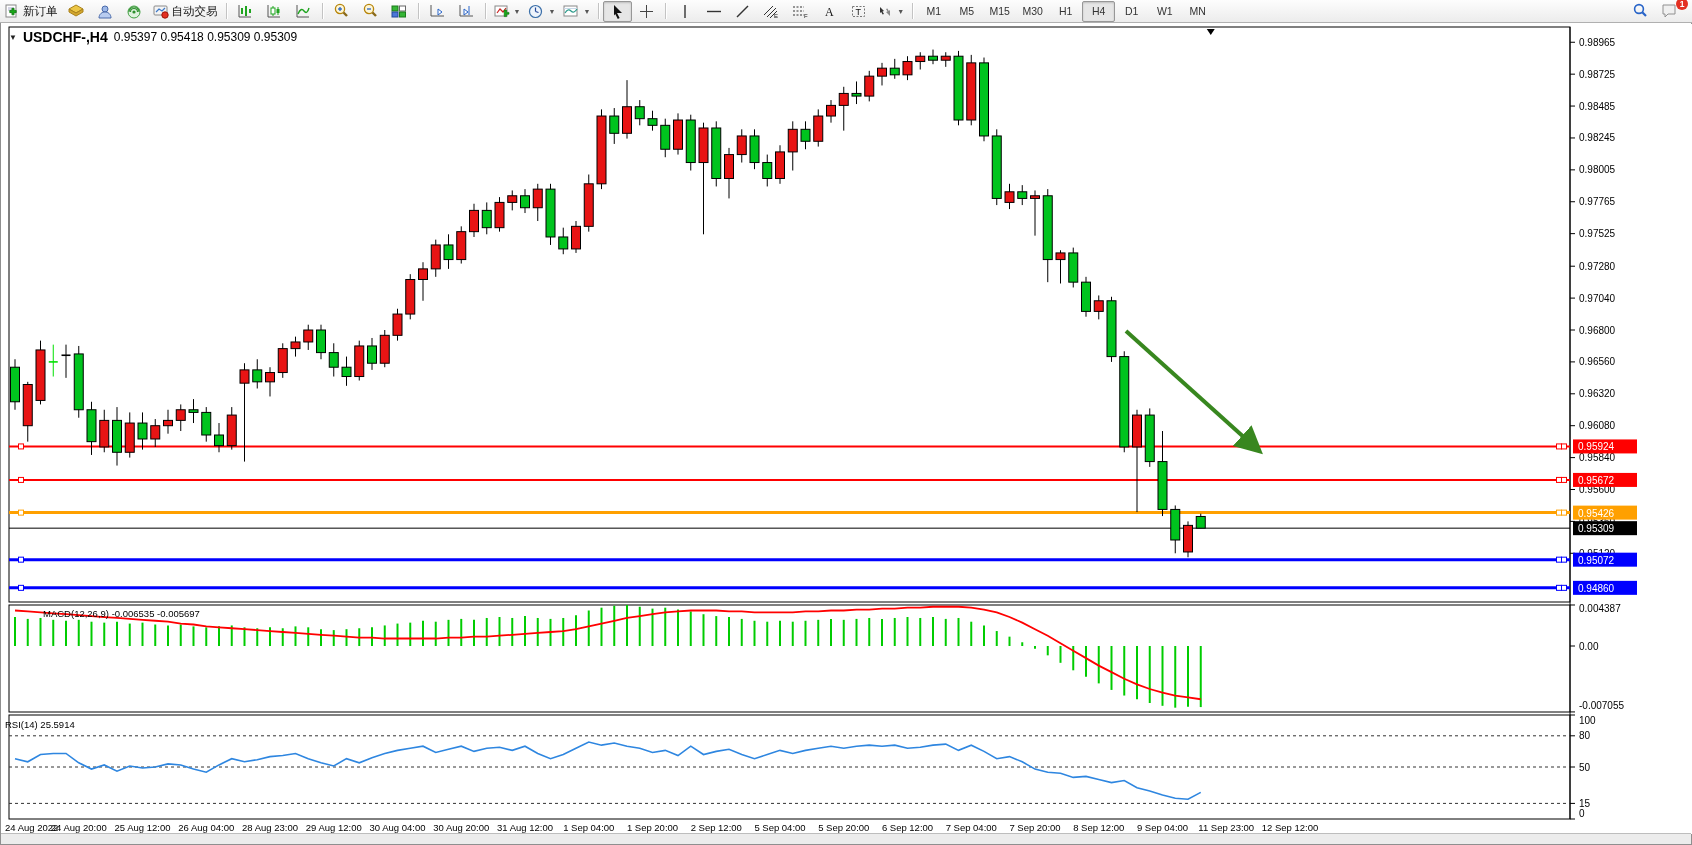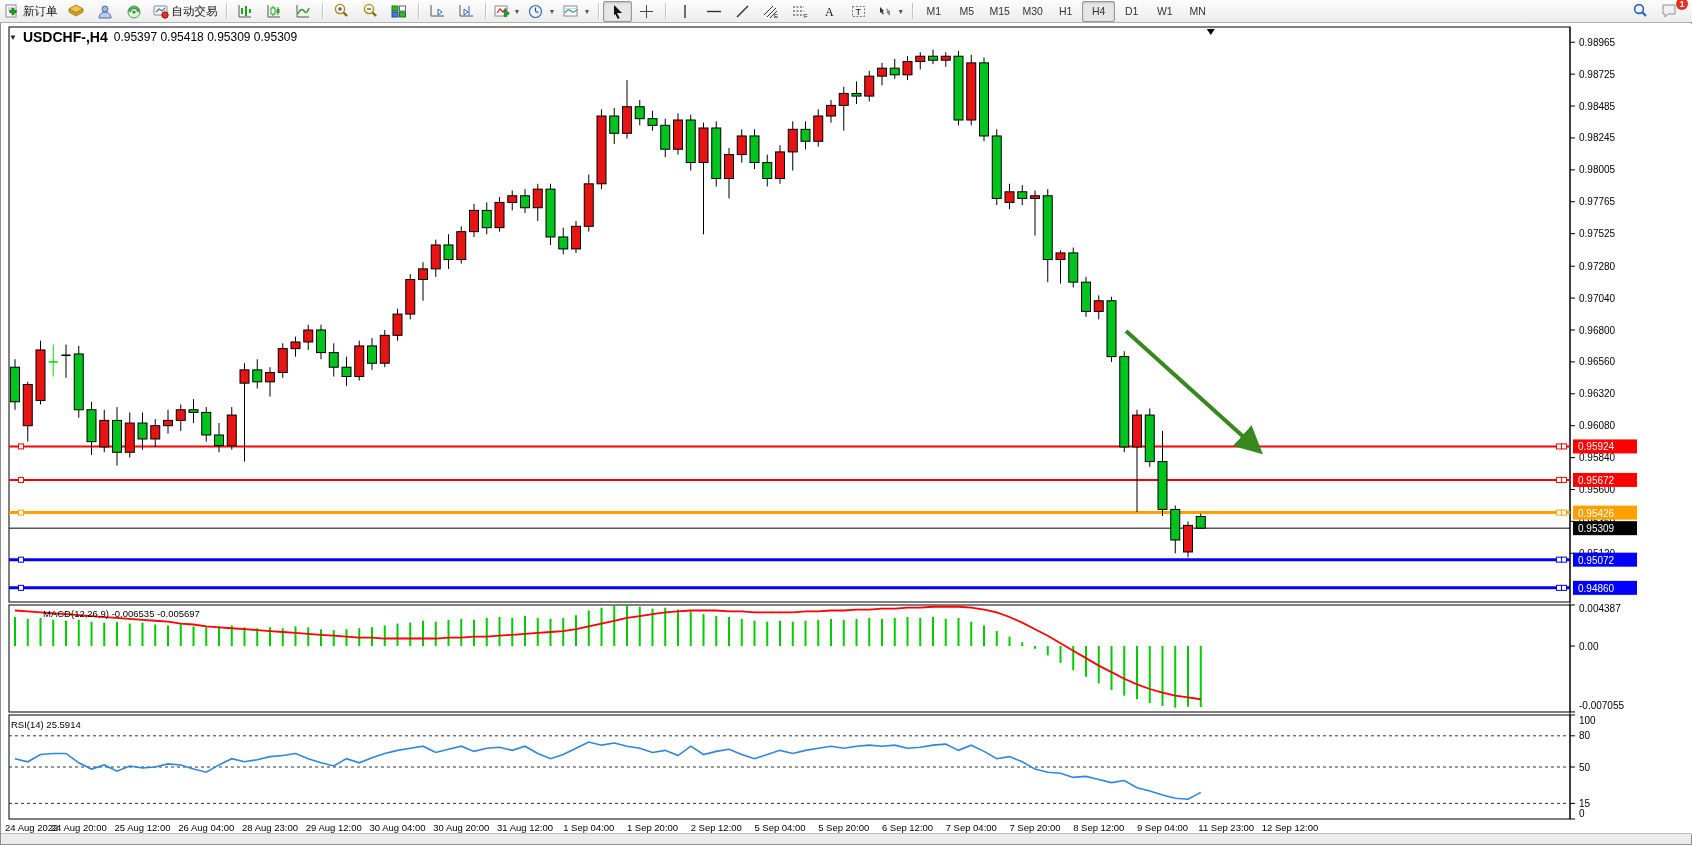--- a/index.html
+++ b/index.html
@@ -665,19 +665,19 @@
     <div class="overlay" id="title-row">
       <span class="tri">▼</span>
       <span style="font-weight:bold;font-size:14px;">USDCHF-,H4</span>
       <span style="font-size:12px;">0.95397 0.95418 0.95309 0.95309</span>
     </div>
 
     <div class="overlay ind-label" style="left:10px;top:585px;margin-left:32px;">
       <span>MACD(12,26,9)</span>
       <span>-0.006535 -0.005697</span>
     </div>
-    <div class="overlay ind-label" style="left:10px;top:696px;">
+    <div class="overlay ind-label" style="left:4px;top:696px;">
       <span>RSI(14) 25.5914</span>
     </div>
 
     <div id="bottombar"></div>
   </div>
 </div>
 
 </body></html>

